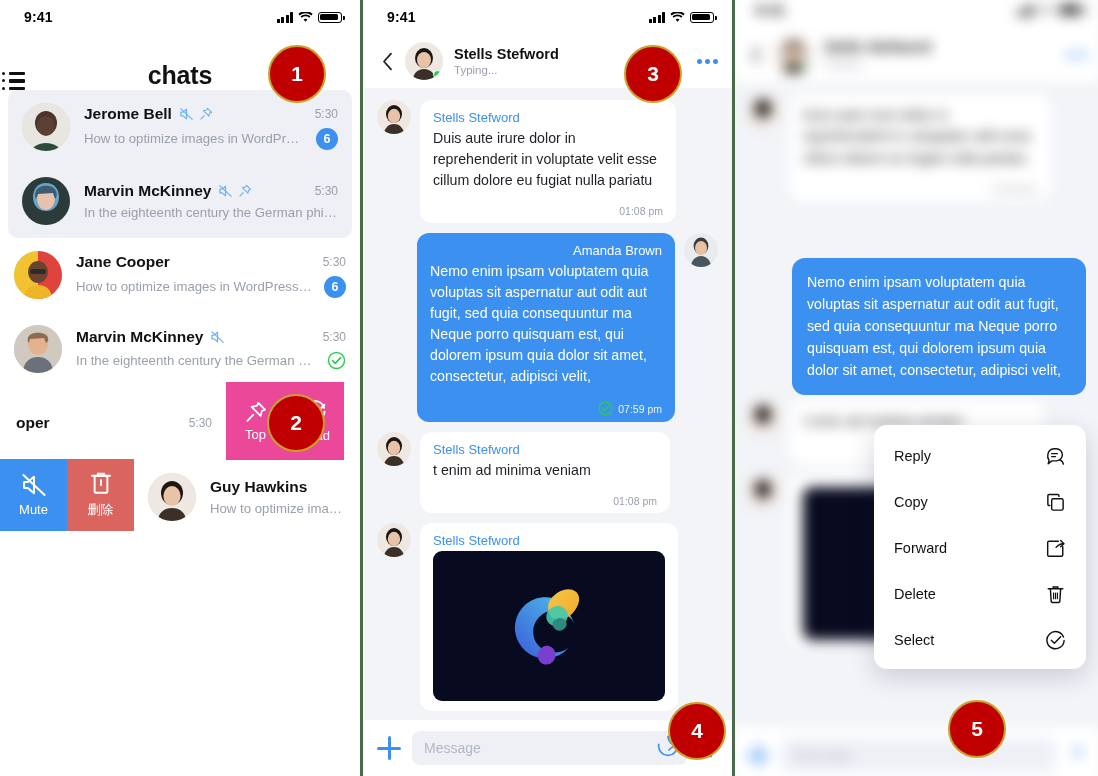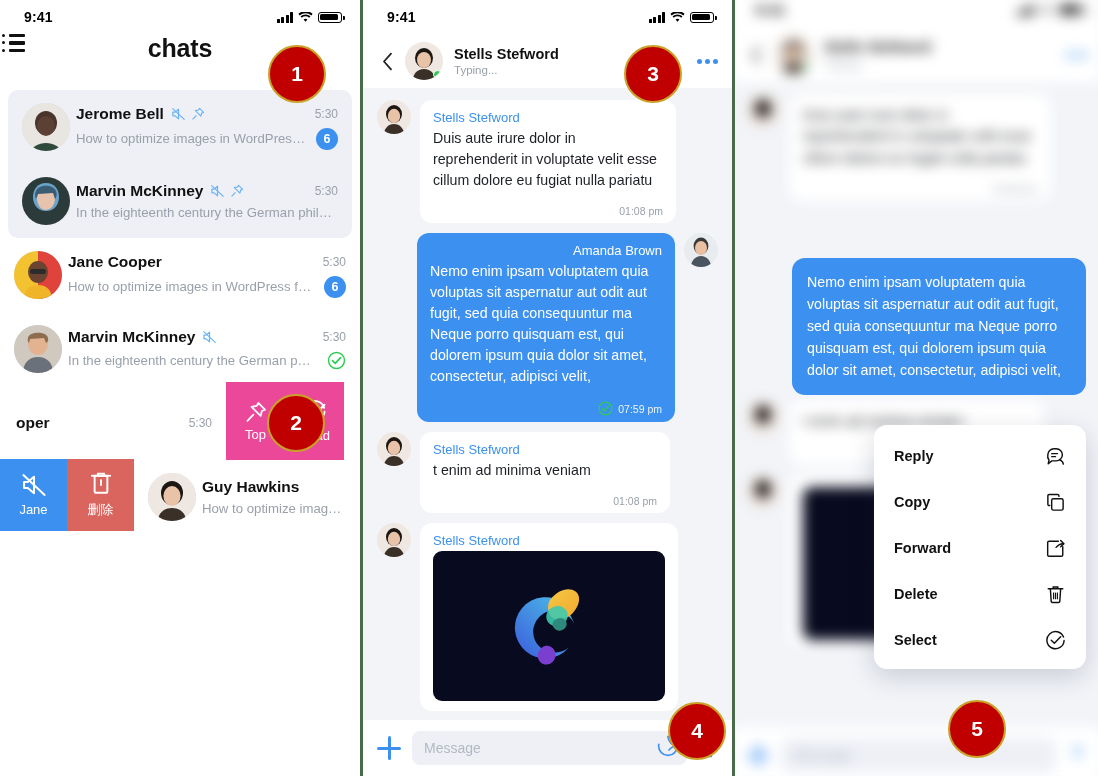--- a/index.html
+++ b/index.html
@@ -28,34 +28,34 @@
   .sig i:nth-child(2){height:6px}
   .sig i:nth-child(3){height:8px}
   .sig i:nth-child(4){height:11px}
   .wifi{width:15px;height:11px;position:relative;}
   .wifi svg{display:block}
   .batt{width:24px;height:11px;border:1.4px solid #000;border-radius:3px;position:relative;box-sizing:border-box;}
   .batt::after{content:"";position:absolute;right:-3.5px;top:3px;width:2px;height:4px;background:#000;border-radius:0 1px 1px 0;}
   .batt i{position:absolute;left:1.3px;top:1.3px;bottom:1.3px;width:18px;background:#000;border-radius:1.5px;display:block;}
 
   
-  .chats-header{height:56px;display:flex;align-items:flex-start;position:relative;padding:0 2px;box-sizing:border-box;}
+  .chats-header{height:56px;display:flex;align-items:flex-end;position:relative;padding:0 2px;box-sizing:border-box;}
   .list-icon{width:24px;height:18px;display:flex;flex-direction:column;justify-content:space-between;}
   .list-icon span{display:flex;align-items:center;gap:4px;}
   .list-icon span b{display:block;width:3px;height:3px;background:#111;border-radius:50%;}
   .list-icon span i{display:block;width:16px;height:3.4px;background:#111;border-radius:1px;}
   .chats-title{position:absolute;left:0;right:0;text-align:center;font-size:25px;font-weight:bold;color:#111;letter-spacing:-.2px;pointer-events:none;}
 
   
   .chat-list{position:relative;}
   .chat-row{display:flex;align-items:center;height:74px;padding:0 14px 0 14px;box-sizing:border-box;position:relative;}
   .group-sel{background:#eef0f6;border-radius:10px;margin:0 8px;}
   .avatar{width:48px;height:48px;border-radius:50%;flex:0 0 48px;background:#d8d8d8;overflow:hidden;position:relative;}
   .avatar svg{display:block;width:100%;height:100%;}
-  .chat-main{flex:1;min-width:0;margin-left:6px;}
+  .chat-main{flex:1;min-width:0;margin-left:14px;}
   .chat-top{display:flex;align-items:center;}
   .chat-name{font-size:15.5px;font-weight:bold;color:#111;white-space:nowrap;}
   .mini-icons{display:flex;align-items:center;gap:5px;margin-left:7px;}
   .mini-icons svg{display:block}
   .chat-time{margin-left:auto;font-size:12px;color:#9aa0ab;padding-left:8px;white-space:nowrap;}
   .chat-bottom{display:flex;align-items:center;margin-top:5px;}
   .chat-prev{font-size:13.2px;color:#9aa0ab;white-space:nowrap;overflow:hidden;text-overflow:ellipsis;}
   .chat-right{margin-left:auto;padding-left:10px;display:flex;align-items:center;}
   .badge{background:#3b90f0;color:#fff;font-size:12.5px;font-weight:bold;min-width:22px;height:22px;border-radius:11px;display:flex;align-items:center;justify-content:center;padding:0 7px;box-sizing:border-box;}
 
@@ -102,21 +102,21 @@
   .plus::after{top:0;bottom:0;left:10.5px;width:3px;}
   .cinput{flex:1;height:34px;background:#eef0f6;border-radius:8px;display:flex;align-items:center;padding:12px 12px;box-sizing:border-box;position:relative;}
   .cinput .ph{font-size:14px;color:#b3b9c4;}
   .cinput .sticker{position:absolute;right:8px;top:50%;transform:translateY(-50%);}
   .mic{width:20px;flex:0 0 20px;display:flex;align-items:center;justify-content:center;}
 
   
   .blurwrap{position:absolute;inset:0;filter:blur(6px);-webkit-filter:blur(6px);transform:scale(1.02);}
   .ctx-menu{position:absolute;left:139px;top:425px;width:212px;background:#fff;border-radius:13px;box-shadow:0 8px 26px rgba(20,30,60,.18);padding:8px 0 6px 0;box-sizing:border-box;}
   .ctx-head{font-size:14.5px;font-weight:bold;color:#111;padding:14px 20px 10px 20px;}
-  .ctx-item{display:flex;align-items:center;justify-content:space-between;padding:12px 20px;font-weight:bold;}
+  .ctx-item{display:flex;align-items:center;justify-content:space-between;padding:12px 20px;}
   .ctx-item span{font-size:14.5px;color:#111;}
   .ctx-item .ic{width:22px;height:22px;display:flex;align-items:center;justify-content:center;}
   .hl-bubble{position:absolute;left:57px;top:258px;width:294px;background:#3b90f0;border-radius:13px;padding:13px 15px 14px 15px;box-sizing:border-box;}
   .hl-bubble .b-text{color:#fff;font-size:14.2px;line-height:22px;}
 
   
   .step{position:absolute;width:54px;height:54px;border-radius:50%;background:#c00000;border:2px solid #c9a227;color:#fff;font-size:21px;font-weight:bold;display:flex;align-items:center;justify-content:center;z-index:60;}
 
   .divider-line{position:absolute;top:0;bottom:0;width:3px;background:#4a6b49;}
 </style>
@@ -334,21 +334,21 @@
         <span>Read</span>
       </div>
     </div>
 
     <div class="swipe-left">
       <div class="act act-mute">
         <svg width="26" height="24" viewBox="0 0 22 20">
             <path d="M2.6 7.4h3.2L11 3v14l-5.2-4.4H2.6V7.4z" fill="none" stroke="#fff" stroke-width="1.7" stroke-linejoin="round"></path>
             <line x1="2" y1="1.6" x2="20" y2="18.4" stroke="#fff" stroke-width="1.7" stroke-linecap="round"></line>
           </svg>
-        <span>Jane</span>
+        <span>Mute</span>
       </div>
       <div class="act act-del">
         <svg width="24" height="25" viewBox="0 0 20 22">
             <line x1="2" y1="4.2" x2="18" y2="4.2" stroke="#fff" stroke-width="1.7" stroke-linecap="round"></line>
             <rect x="4.4" y="4.2" width="11.2" height="15" rx="1.4" fill="none" stroke="#fff" stroke-width="1.7"></rect>
             <line x1="10" y1="8" x2="10" y2="12.4" stroke="#fff" stroke-width="1.7" stroke-linecap="round"></line>
             <path d="M7.4 4.2V2.3h5.2v1.9" fill="none" stroke="#fff" stroke-width="1.7"></path>
           </svg>
         <span>删除</span>
       </div>

